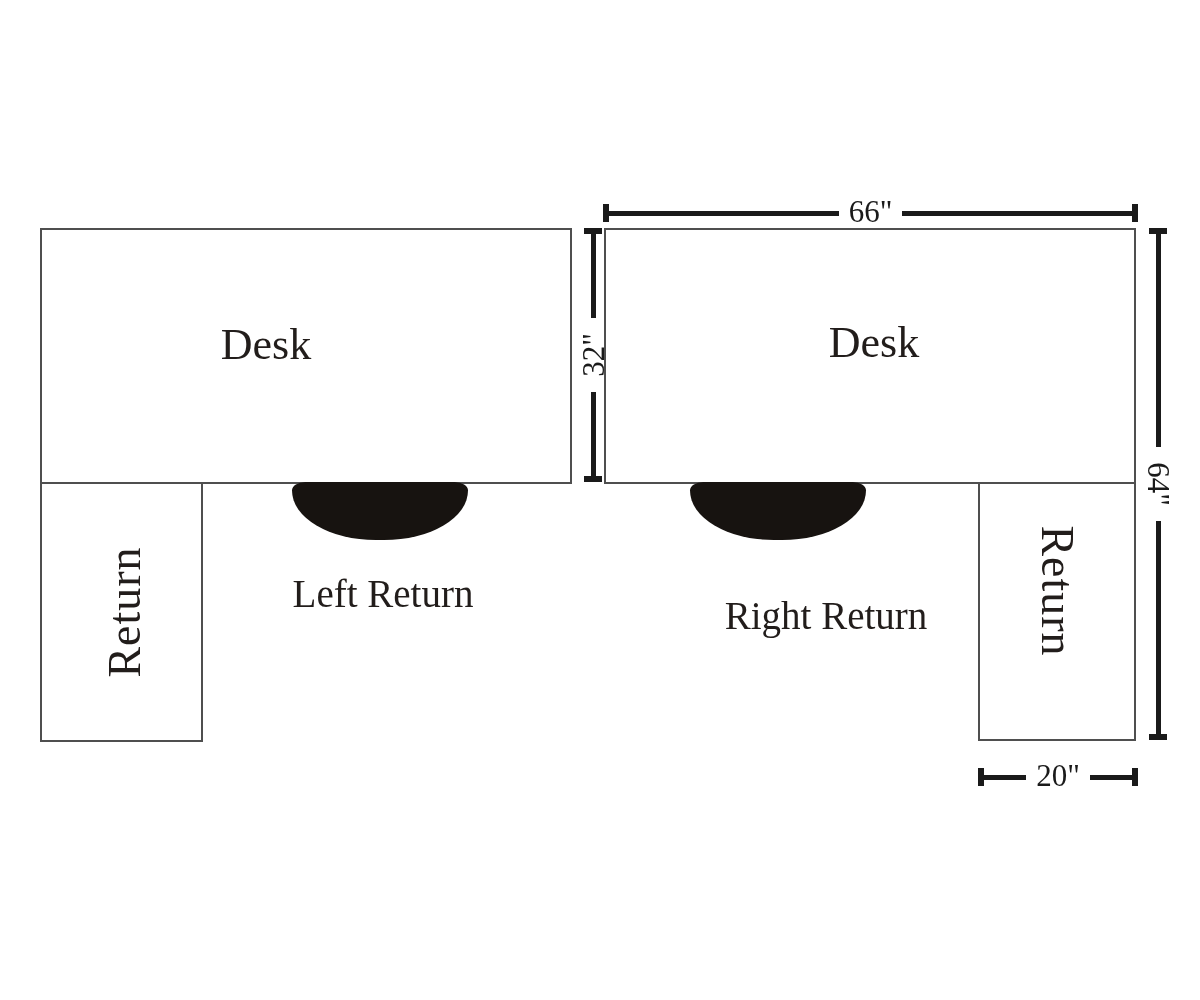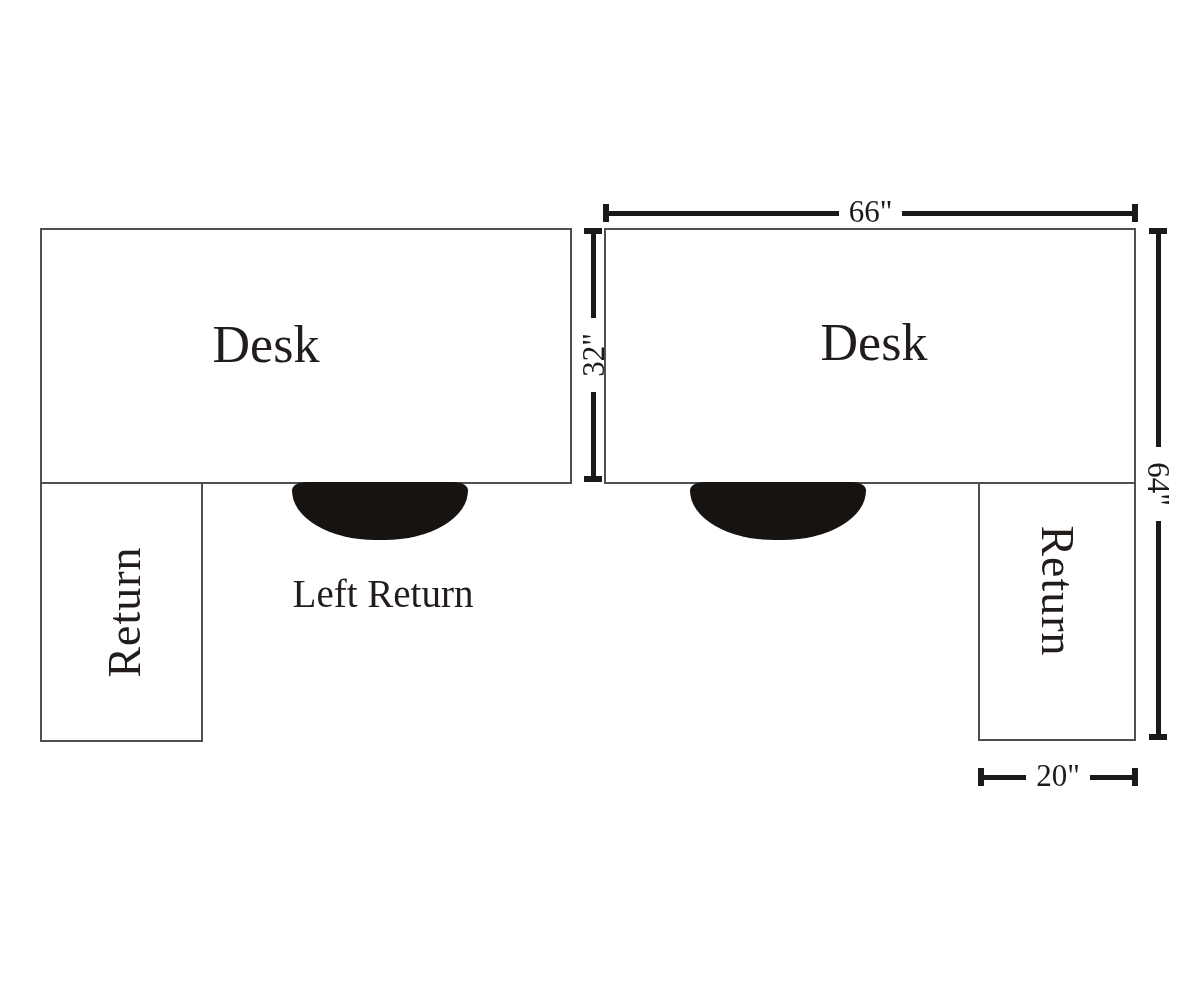--- a/index.html
+++ b/index.html
@@ -11,21 +11,21 @@
   .rect {
     position:absolute; border:2px solid #4f4f4f; background:#ffffff;
     box-sizing:border-box;
   }
   #left-desk  { left:40px;  top:228px; width:532px; height:256px; }
   #right-desk { left:604px; top:228px; width:532px; height:256px; }
   #left-return  { left:40px;  top:484px; width:163px; height:258px; border-top:none; }
   #right-return { left:978px; top:484px; width:158px; height:257px; border-top:none; }
 
   .desk-label {
-    position:absolute; font-size:52px; line-height:1; white-space:nowrap;
+    position:absolute; font-size:44px; line-height:1; white-space:nowrap;
     transform:translate(-50%,-52%);
   }
   #left-desk  .desk-label { left:224px; top:116px; }
   #right-desk .desk-label { left:268px; top:114px; }
 
   .return-label {
     position:absolute; font-size:46px; line-height:1; white-space:nowrap;
     letter-spacing:1px;
   }
   #left-return  .return-label { left:52%; top:50%; transform:translate(-50%,-50%) rotate(-90deg); }
@@ -82,20 +82,21 @@
   <div class="caption" id="left-caption">Left Return</div>
 
   <div class="rect" id="right-desk">
     <div class="desk-label">Desk</div>
   </div>
   <div class="rect" id="right-return">
     <div class="return-label">Return</div>
   </div>
   <div class="chair" id="right-chair"></div>
   <div class="caption" id="right-caption">
+    <span style="display:block">Right Return</span>
   </div>
 
   <div class="dim-h" id="dim-66">
     <div class="tick"></div>
     <div class="seg"></div>
     <div class="lab">66"</div>
     <div class="seg"></div>
     <div class="tick"></div>
   </div>
 

